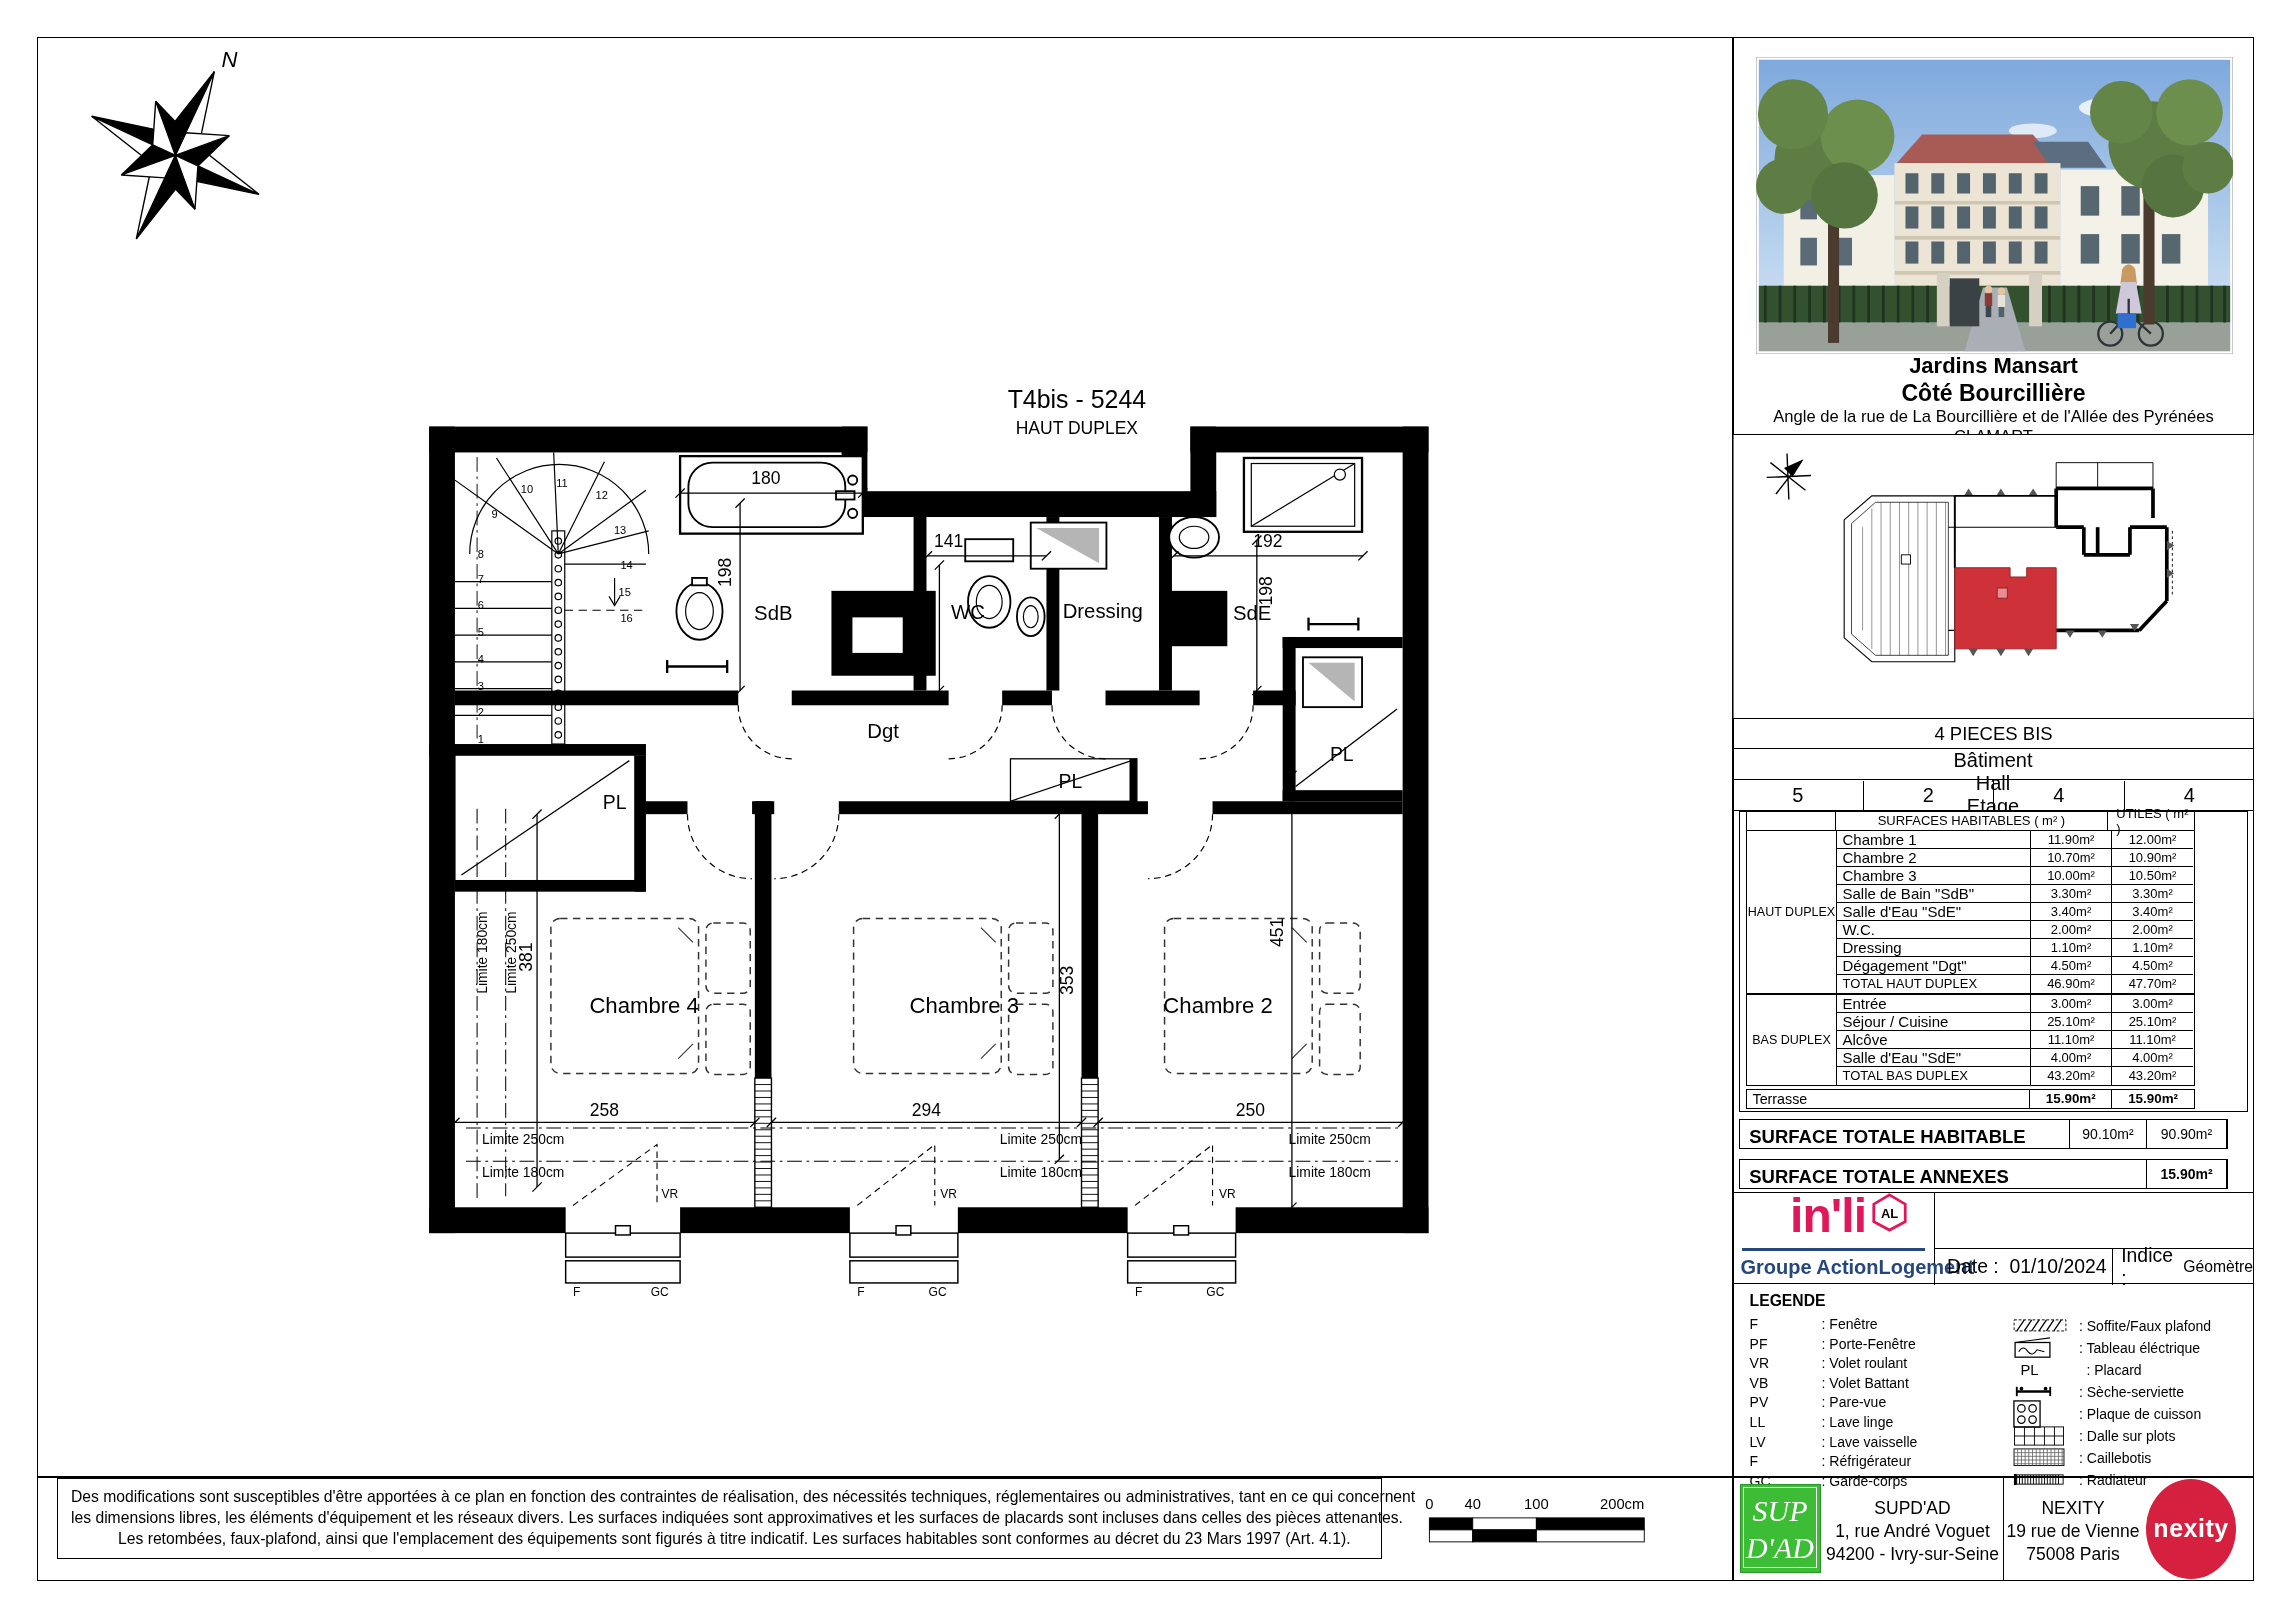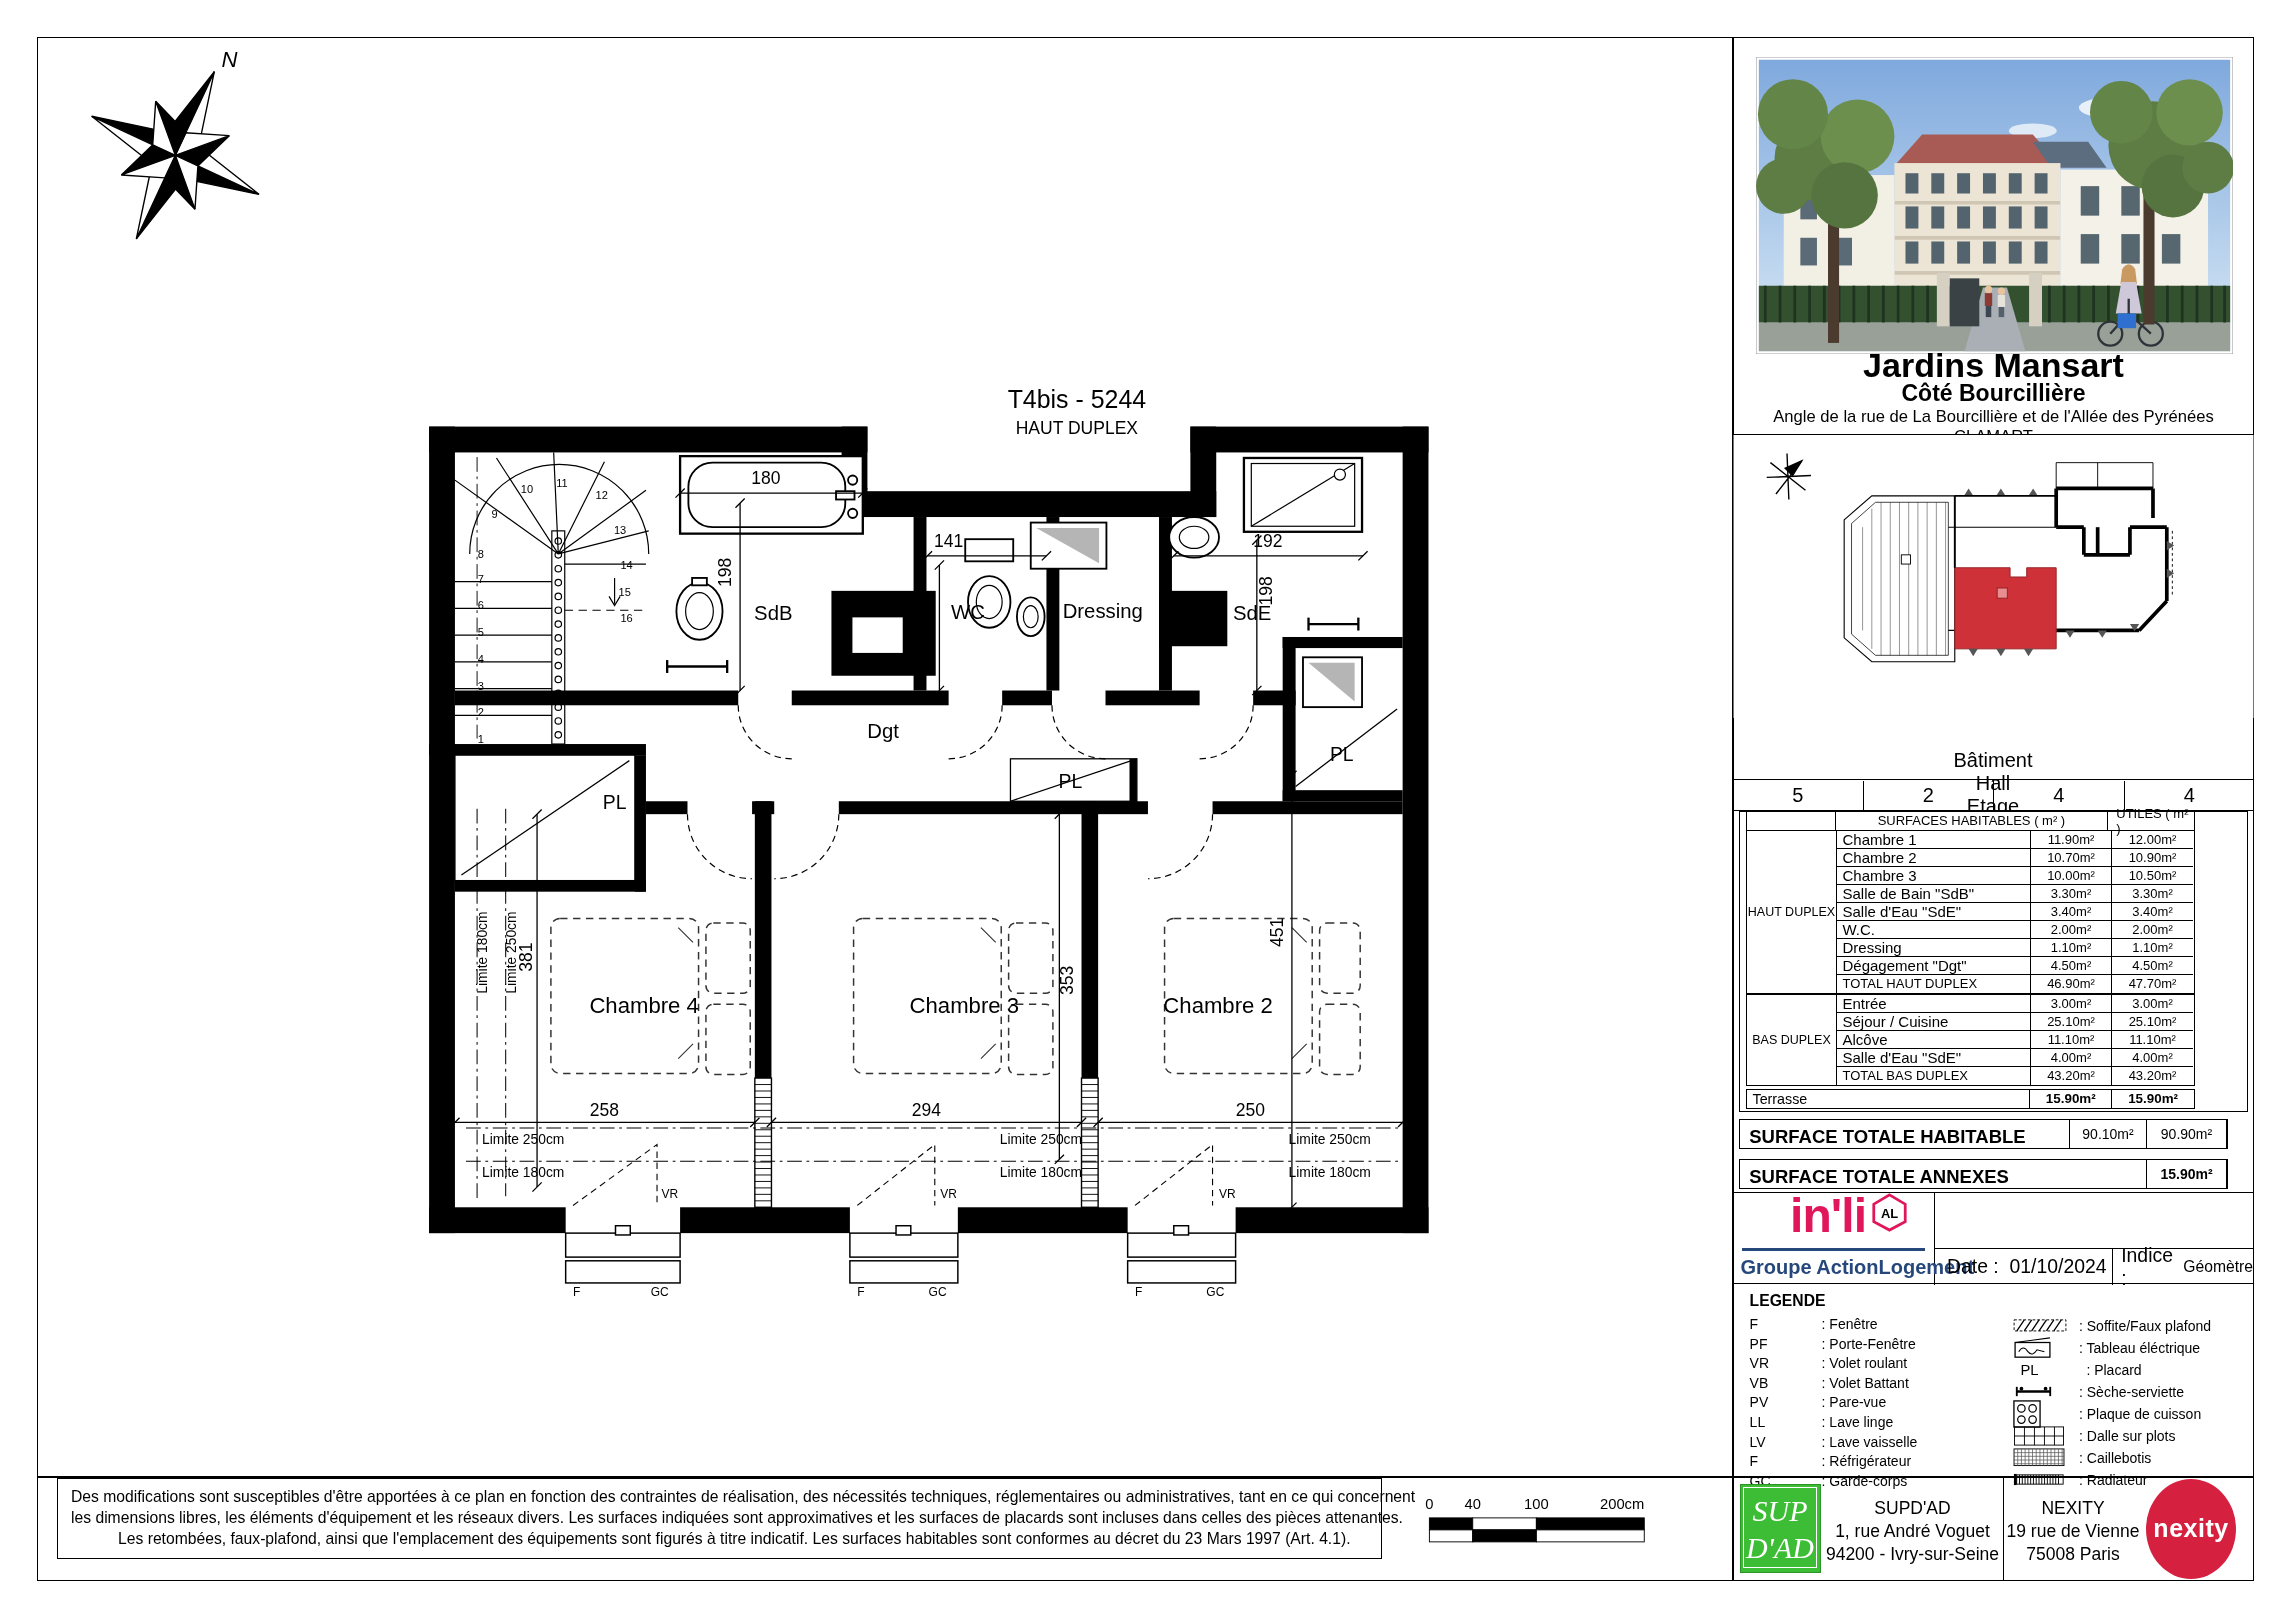--- a/index.html
+++ b/index.html
@@ -417,21 +417,21 @@
       <rect x="420" y="140" width="12" height="150" fill="#4a3b2e"></rect>
       <circle cx="430" cy="96" r="48" fill="#5d7d44"></circle>
         <circle cx="470" cy="60" r="36" fill="#6d8f4e"></circle>
         <circle cx="396" cy="60" r="34" fill="#648548"></circle>
         <circle cx="452" cy="140" r="34" fill="#55743f"></circle>
         <circle cx="490" cy="120" r="28" fill="#5d7d44"></circle>
     </g>
   </svg>
 
   <div class="abs ctr" style="left:1733px;top:349px;width:521px;">
-    <div style="font-size:34px;font-weight:bold;line-height:33px;">Jardins Mansart</div>
+    <div style="font-size:22px;font-weight:bold;line-height:33px;">Jardins Mansart</div>
     <div style="font-size:23px;font-weight:bold;line-height:23px;">Côté Bourcillière</div>
     <div style="font-size:16.6px;line-height:20px;margin-top:1.8px;">Angle de la rue de La Bourcillière et de l'Allée des Pyrénées</div>
     <div style="font-size:16.6px;line-height:19.4px;">CLAMART</div>
   </div>
   <div class="hl" style="left:1733px;top:434px;width:521px;height:0.9px;"></div>
 
   <svg class="abs" style="left:1733px;top:435px;" width="521" height="283" viewBox="0 0 564 307">
     <rect width="564" height="307" fill="#fff"></rect>
 
     <g stroke="#000" stroke-width="1.5">
@@ -472,20 +472,23 @@
         <polygon points="430,205 440,205 435,213"></polygon>
       <polygon points="250,66 260,66 255,58"></polygon>
         <polygon points="285,66 295,66 290,58"></polygon>
         <polygon points="320,66 330,66 325,58"></polygon>
       <polygon points="470,115 470,125 478,120"></polygon>
         <polygon points="470,145 470,155 478,150"></polygon>
     </g>
     <path d="M240 66 H350 M240 66 V144" stroke="#000" stroke-width="2" fill="none"></path>
   </svg>
 
+  <div class="abs ctr" style="left:1733px;top:718px;width:521px;height:31px;border-top:1.8px solid #000;border-bottom:0.9px solid #000;box-sizing:border-box;display:flex;align-items:center;justify-content:center;">
+    <span style="font-size:18.5px;">4 PIECES BIS</span>
+  </div>
 
   <div class="unit-head" style="top:749px;height:31px;border-bottom:0.9px solid #000;box-sizing:border-box;font-size:20px;flex-direction:column;">
     <div>Bâtiment</div>
     <div>Hall</div>
     <div>Etage</div>
     <div>Logement</div>
   </div>
   <div class="unit-val" style="top:781px;height:30px;border-bottom:1.8px solid #000;box-sizing:border-box;font-size:20px;">
     <div>5</div>
     <div>2</div>

